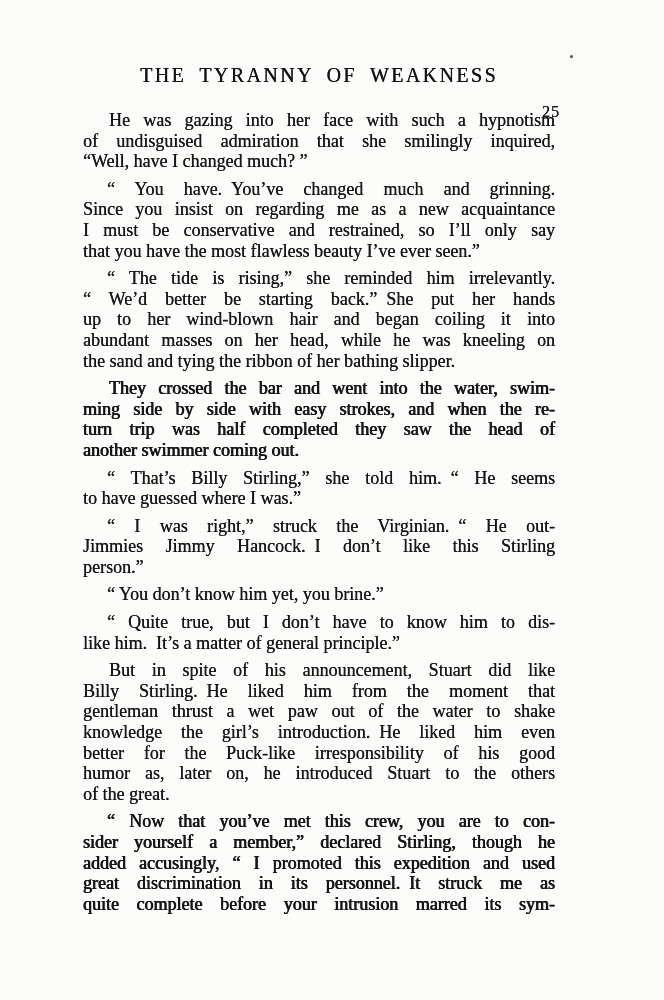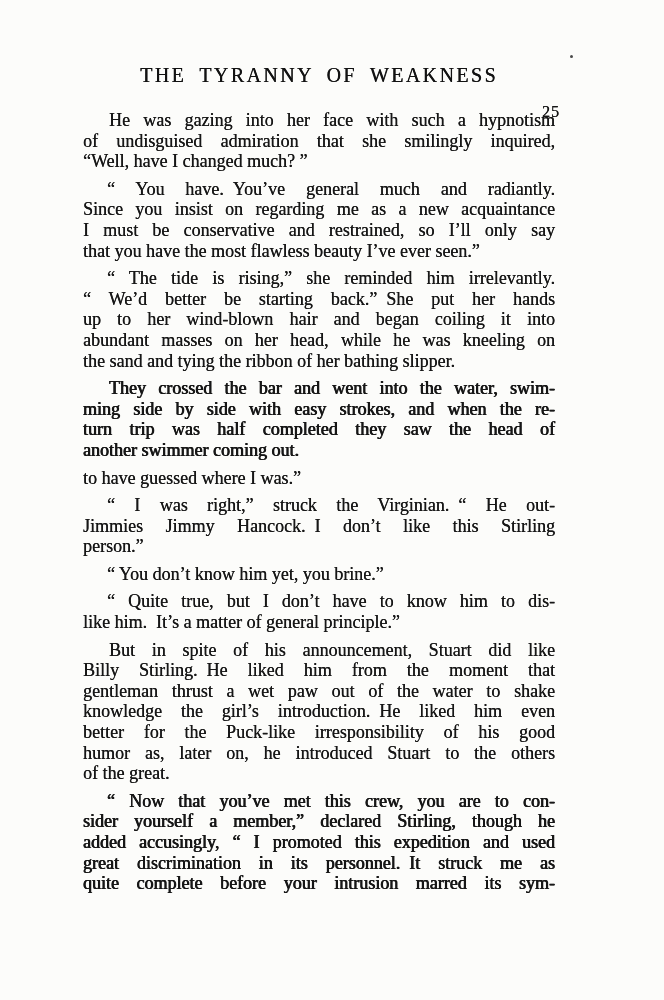--- a/index.html
+++ b/index.html
@@ -94,39 +94,40 @@
 
   <div class="speck"></div>
 
   <div class="body-text">
       <div class="para">
         <div class="line first">He was gazing into her face with such a hypnotism</div>
         <div class="line">of undisguised admiration that she smilingly inquired,</div>
         <div class="line lastline">“Well, have I changed much? ”</div>
       </div>
       <div class="para">
-        <div class="line first-q">“ You have. You’ve general much and radiantly.</div>
+        <div class="line first-q">“ You have. You’ve changed much and grinning.</div>
         <div class="line">Since you insist on regarding me as a new acquaintance</div>
         <div class="line">I must be conservative and restrained, so I’ll only say</div>
         <div class="line lastline">that you have the most flawless beauty I’ve ever seen.”</div>
       </div>
       <div class="para">
         <div class="line first-q">“ The tide is rising,” she reminded him irrelevantly.</div>
         <div class="line">“ We’d better be starting back.” She put her hands</div>
         <div class="line">up to her wind-blown hair and began coiling it into</div>
         <div class="line">abundant masses on her head, while he was kneeling on</div>
         <div class="line lastline">the sand and tying the ribbon of her bathing slipper.</div>
       </div>
       <div class="para heavy">
         <div class="line first">They crossed the bar and went into the water, swim-</div>
         <div class="line">ming side by side with easy strokes, and when the re-</div>
         <div class="line">turn trip was half completed they saw the head of</div>
         <div class="line lastline">another swimmer coming out.</div>
       </div>
       <div class="para">
+        <div class="line first-q">“ That’s Billy Stirling,” she told him. “ He seems</div>
         <div class="line lastline">to have guessed where I was.”</div>
       </div>
       <div class="para">
         <div class="line first-q">“ I was right,” struck the Virginian. “ He out-</div>
         <div class="line">Jimmies Jimmy Hancock. I don’t like this Stirling</div>
         <div class="line lastline">person.”</div>
       </div>
       <div class="para">
         <div class="line first-q lastline">“ You don’t know him yet, you brine.”</div>
       </div>

